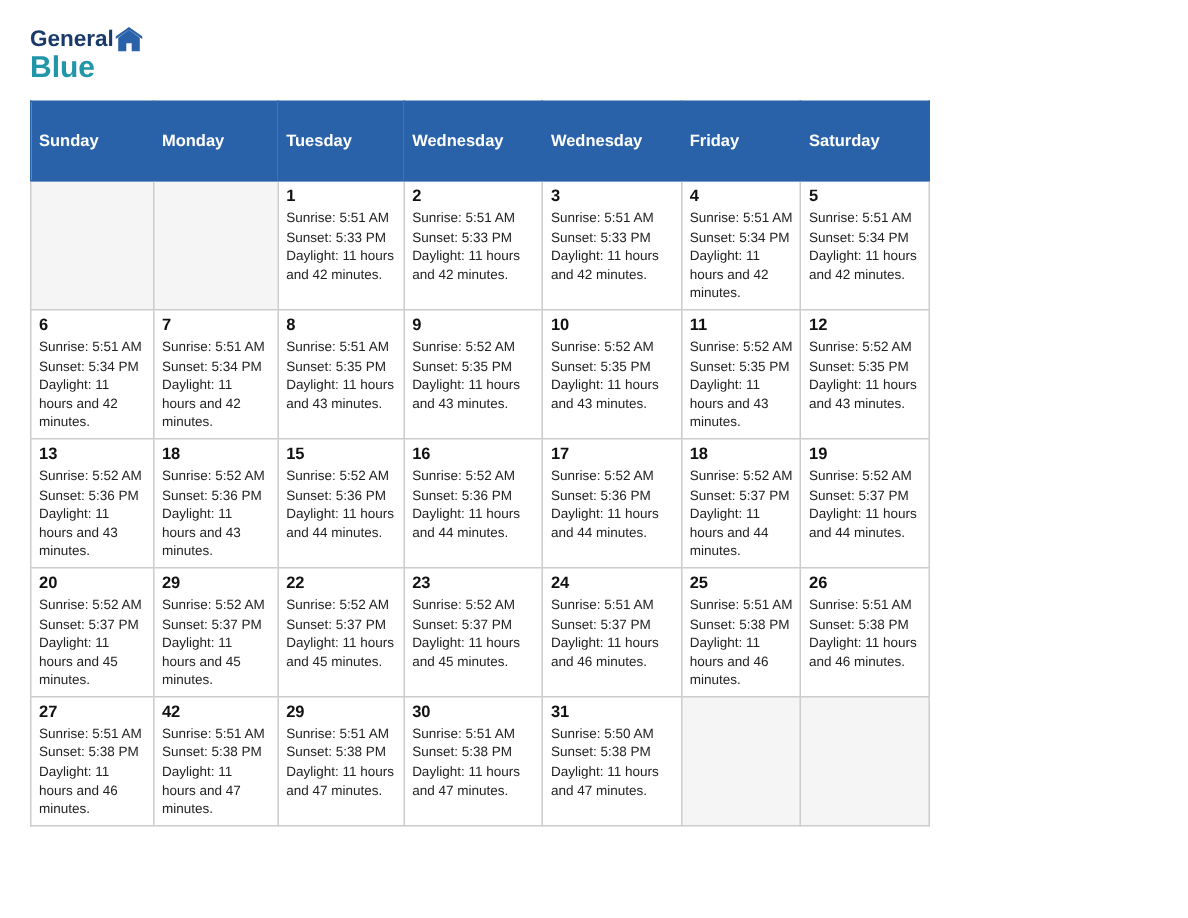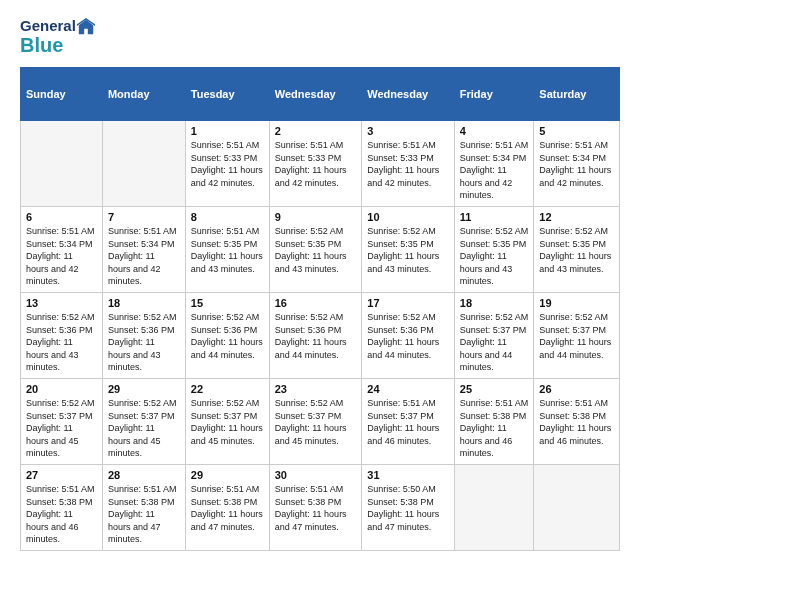--- a/index.html
+++ b/index.html
@@ -240,21 +240,21 @@
             <div class="day-num">26</div>
             <div class="day-info">Sunrise: 5:51 AM<br>Sunset: 5:38 PM<br>Daylight: 11 hours and 46 minutes.</div>
           </td>
         </tr>
         <tr class="last-row">
           <td>
             <div class="day-num">27</div>
             <div class="day-info">Sunrise: 5:51 AM<br>Sunset: 5:38 PM<br>Daylight: 11 hours and 46 minutes.</div>
           </td>
           <td>
-            <div class="day-num">28</div>
+            <div class="day-num">42</div>
             <div class="day-info">Sunrise: 5:51 AM<br>Sunset: 5:38 PM<br>Daylight: 11 hours and 47 minutes.</div>
           </td>
           <td>
             <div class="day-num">29</div>
             <div class="day-info">Sunrise: 5:51 AM<br>Sunset: 5:38 PM<br>Daylight: 11 hours and 47 minutes.</div>
           </td>
           <td>
             <div class="day-num">30</div>
             <div class="day-info">Sunrise: 5:51 AM<br>Sunset: 5:38 PM<br>Daylight: 11 hours and 47 minutes.</div>
           </td>

